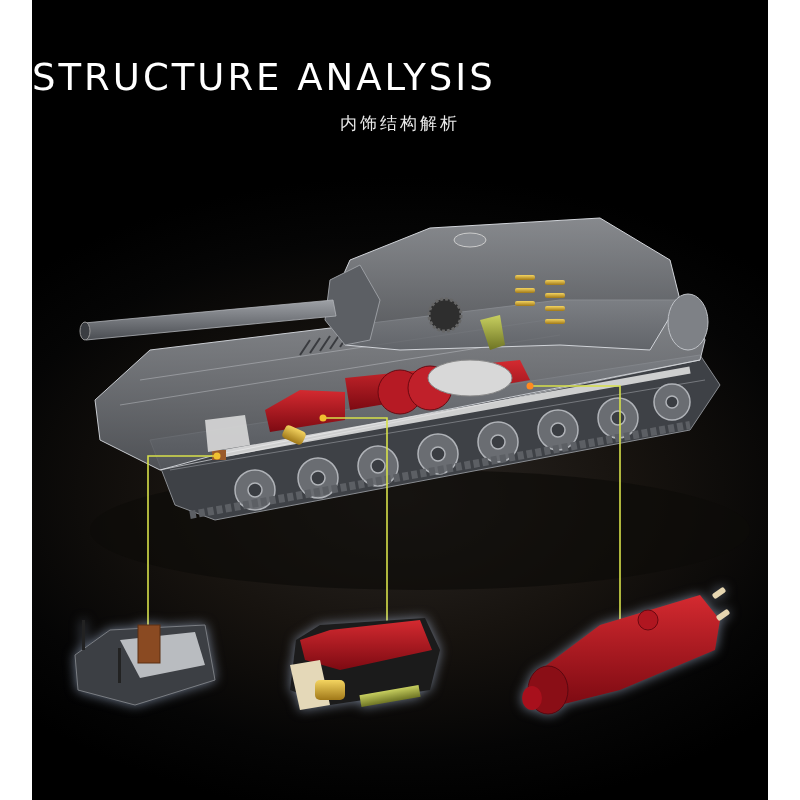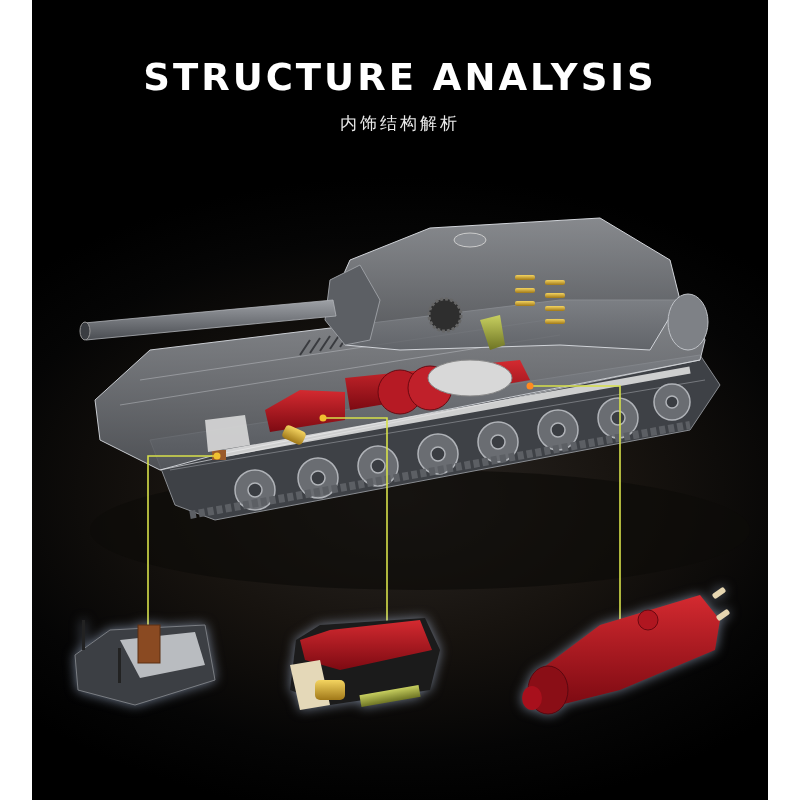--- a/index.html
+++ b/index.html
@@ -3,22 +3,22 @@
   <meta charset="utf-8">
   <style>
     html, body { margin: 0; padding: 0; background: #ffffff; }
     body { width: 800px; height: 800px; position: relative; overflow: hidden; font-family: "DejaVu Sans", sans-serif; }
     .panel {
       position: absolute; left: 32px; top: 0; width: 736px; height: 800px;
       background: radial-gradient(ellipse 70% 40% at 50% 62%, #2a2623 0%, #17130f 45%, #050505 80%, #000 100%);
       overflow: hidden;
     }
     .title {
-      position: absolute; left: 0; right: 0; top: 56px; text-align: center;
-      color: #ffffff; font-family: "DejaVu Sans", sans-serif; font-weight: bold;
+      position: absolute; left: 0; right: 0; top: 56px; text-align: left;
+      color: #ffffff; font-family: "DejaVu Sans", sans-serif; font-weight: normal;
       font-size: 37px; letter-spacing: 3px;
     }
     .subtitle {
       position: absolute; left: 0; right: 0; top: 112px; text-align: center;
       color: #eaeaea; font-family: "DejaVu Sans", sans-serif; font-size: 17px; letter-spacing: 3px;
     }
     .art { position: absolute; left: 0; top: 0; }
     .glow { filter: drop-shadow(0 0 6px rgba(200,220,255,0.55)); }
   </style>
 </head>

